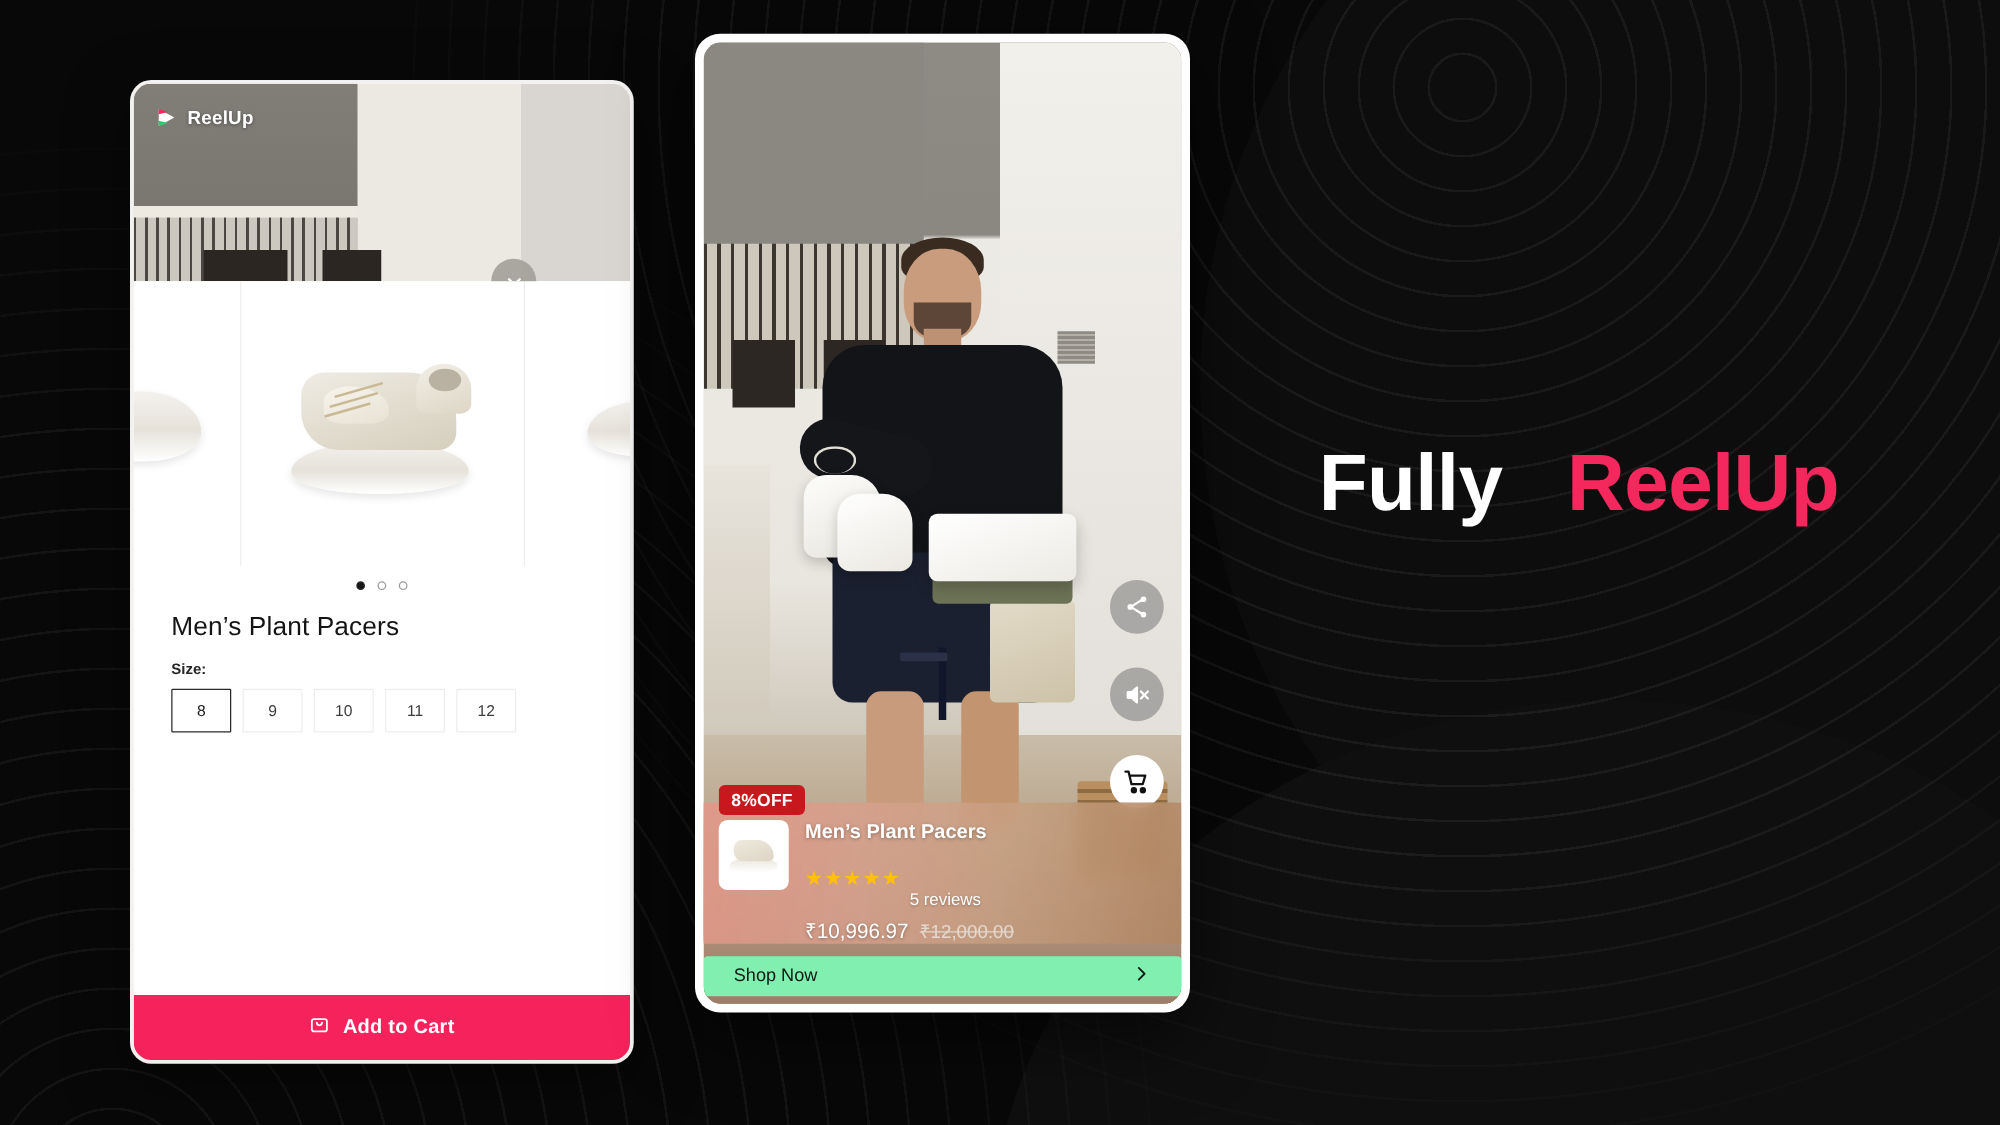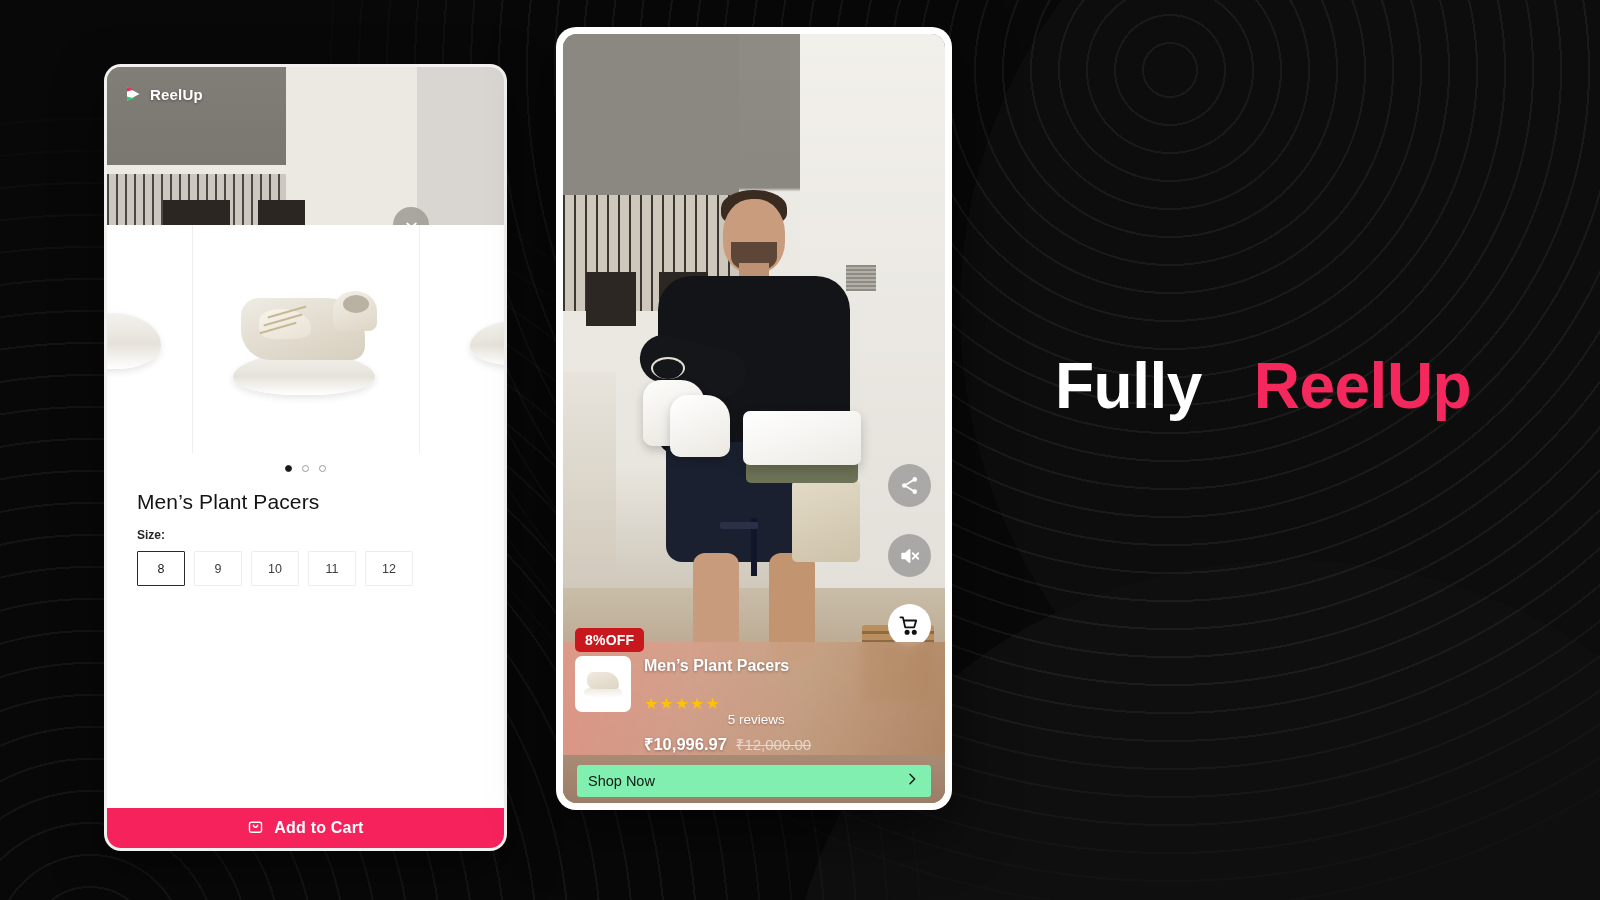--- a/index.html
+++ b/index.html
@@ -119,21 +119,21 @@
   .size-label { font-size:12px; font-weight:700; color:#262626; margin-bottom:9px; }
   .size-row { display:flex; gap:9px; margin-bottom:24px; }
   .size-chip {
     width:48px; height:35px; display:flex; align-items:center; justify-content:center;
     font-size:12.5px; color:#3c3c3c; background:#fff; border:1px solid #ededed; border-radius:1px;
   }
   .size-chip.sel { border:1.8px solid #2a2a2a; color:#1a1a1a; }
   .p-desc { font-size:12.6px; line-height:1.82; color:#6f6f6f; max-width:345px; }
 
   .atc-btn {
-    flex:none; height:40px; background:#F5225C; color:#fff;
+    flex:none; height:52px; background:#F5225C; color:#fff;
     display:flex; align-items:center; justify-content:center; gap:10px;
     font-size:16px; font-weight:700; letter-spacing:.2px;
   }
 
   
   .phone-right {
     position:absolute; left:556px; top:27px;
     width:396px; height:783px;
     background:#ffffff; border-radius:20px; padding:7px;
     box-shadow:0 18px 60px rgba(0,0,0,.6);
@@ -226,25 +226,25 @@
   .off-thumb {
     width:56px; height:56px; border-radius:7px; background:#fff; flex:none;
     display:flex; align-items:center; justify-content:center; position:relative; overflow:hidden;
   }
   .off-meta { flex:1 1 auto; padding-top:1px; }
   .off-title { color:#fff; font-size:16px; font-weight:700; margin-bottom:5px; text-shadow:0 1px 3px rgba(0,0,0,.35); }
   .off-rating { display:flex; align-items:center; gap:7px; margin-bottom:5px; }
   .stars { color:#FFC107; font-size:16px; letter-spacing:1px; line-height:1; }
   .reviews { color:#fff; font-size:13.5px; text-shadow:0 1px 2px rgba(0,0,0,.3);margin-top:32px; }
   .off-prices { display:flex; align-items:baseline; gap:9px; }
-  .off-price { color:#fff; font-size:16.5px; font-weight:700; text-shadow:0 1px 3px rgba(0,0,0,.35); }
+  .off-price { color:#fff; font-size:16.5px; font-weight:400; text-shadow:0 1px 3px rgba(0,0,0,.35); }
   .off-compare { color:#e9e2dc; font-size:15px; text-decoration:line-through; opacity:.85; }
   .shop-bar {
-    margin:10px 14px 6px; height:32px; background:#80EFAF; border-radius:3px;
-    display:flex; align-items:center; justify-content:space-between; padding:0 11px;
+    margin:10px 0 6px; height:32px; background:#80EFAF; border-radius:3px;
+    display:flex; align-items:center; justify-content:space-between; padding:0 24px;
   }
   .shop-text { color:#0f1a13; font-size:14.5px; }
 
   
   .headline {
     position:absolute; left:1055px; top:344px; width:500px;
     font-size:64px; font-weight:700; line-height:1.32; letter-spacing:-.5px;
   }
   .hl-white { color:#ffffff; }
   .hl-pink  { color:#F5285E; }

